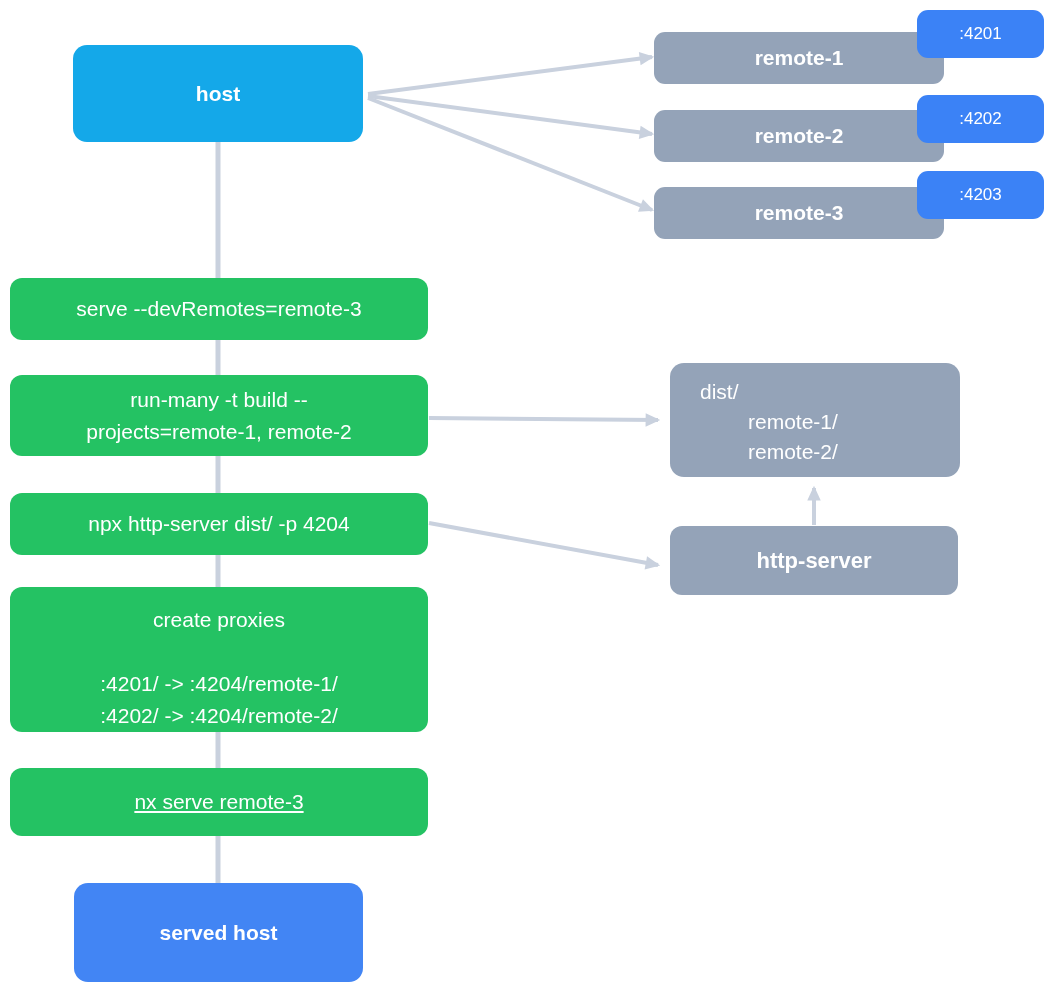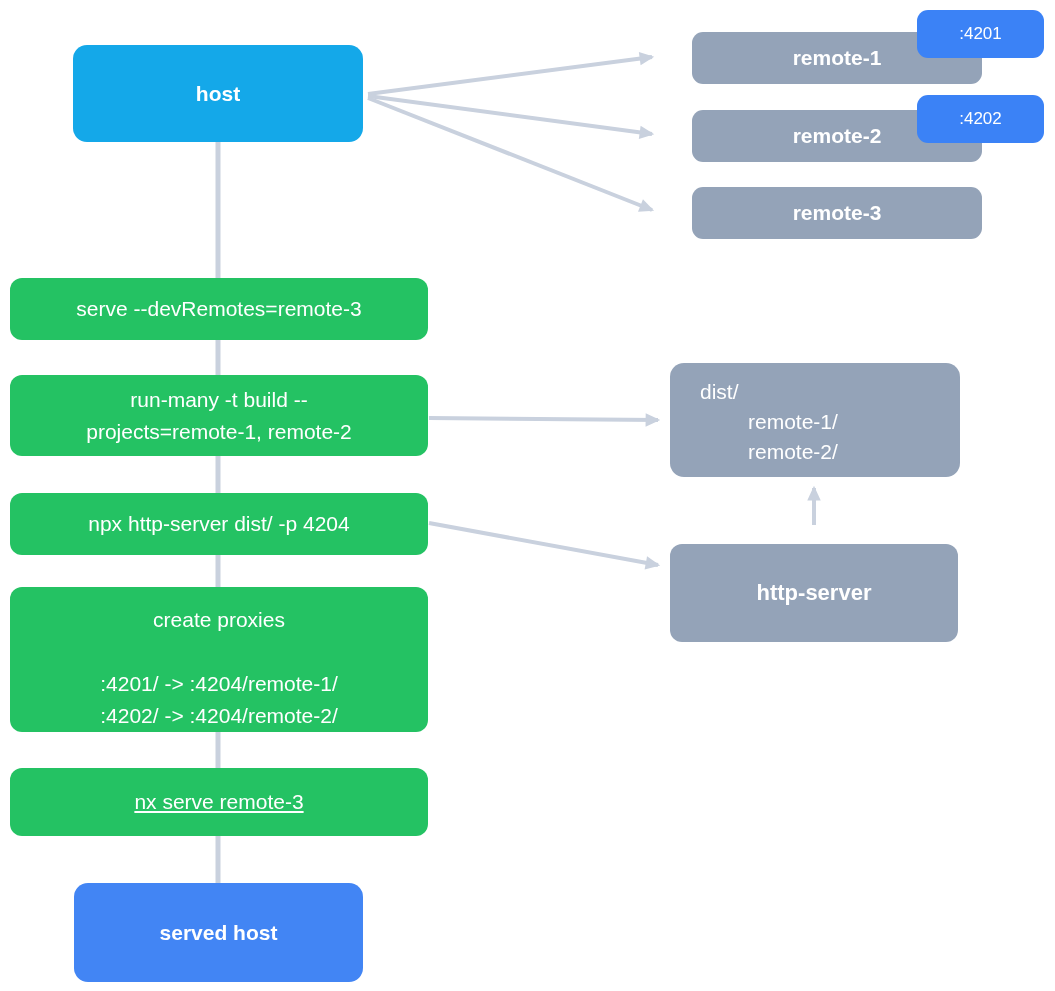--- a/index.html
+++ b/index.html
@@ -34,21 +34,21 @@
     font-weight: bold; font-size: 21px;
   }
   .served {
     left: 74px; top: 883px; width: 289px; height: 99px;
     background: var(--served-host-blue, #4285f4);
     border-radius: 14px;
     font-weight: bold; font-size: 21px;
   }
   
   .remote {
-    left: 692px; width: 290px; height: 52px;
+    left: 654px; width: 290px; height: 52px;
     background: var(--node-gray, #94a3b8);
     border-radius: 11px;
     font-weight: bold; font-size: 21px;
   }
   .remote-1 { top: 32px; }
   .remote-2 { top: 110px; }
   .remote-3 { top: 187px; }
   .badge {
     left: 917px; width: 127px; height: 48px;
     background: var(--badge-blue, #3b82f6);
@@ -82,21 +82,21 @@
     font-size: 21px;
     line-height: 30px;
     flex-direction: column;
     align-items: flex-start;
     justify-content: flex-start;
     padding: 14px 0 0 30px;
     text-align: center;
   }
   .dist .indent { padding-left: 48px; }
   .http {
-    left: 670px; top: 544px; width: 288px; height: 98px;
+    left: 670px; top: 526px; width: 288px; height: 69px;
     background: var(--node-gray, #94a3b8);
     border-radius: 12px;
     font-weight: bold; font-size: 22px;
   }
   .line-span { display: block; }
 </style>
 </head>
 <body>
 
 <div class="canvas">
@@ -129,20 +129,23 @@
   <div class="node remote remote-3">
     <span>remote-3</span>
   </div>
 
   <div class="node badge badge-1">
     <span>:4201</span>
   </div>
   <div class="node badge badge-2">
     <span>:4202</span>
   </div>
+  <div class="node badge badge-3">
+    <span>:4203</span>
+  </div>
 
   <div class="node step step-serve">
     <span class="line-span">serve --devRemotes=remote-3</span>
   </div>
 
   <div class="node step step-run">
     <span class="line-span">run-many -t build --</span>
     <span class="line-span">projects=remote-1, remote-2</span>
   </div>
 

